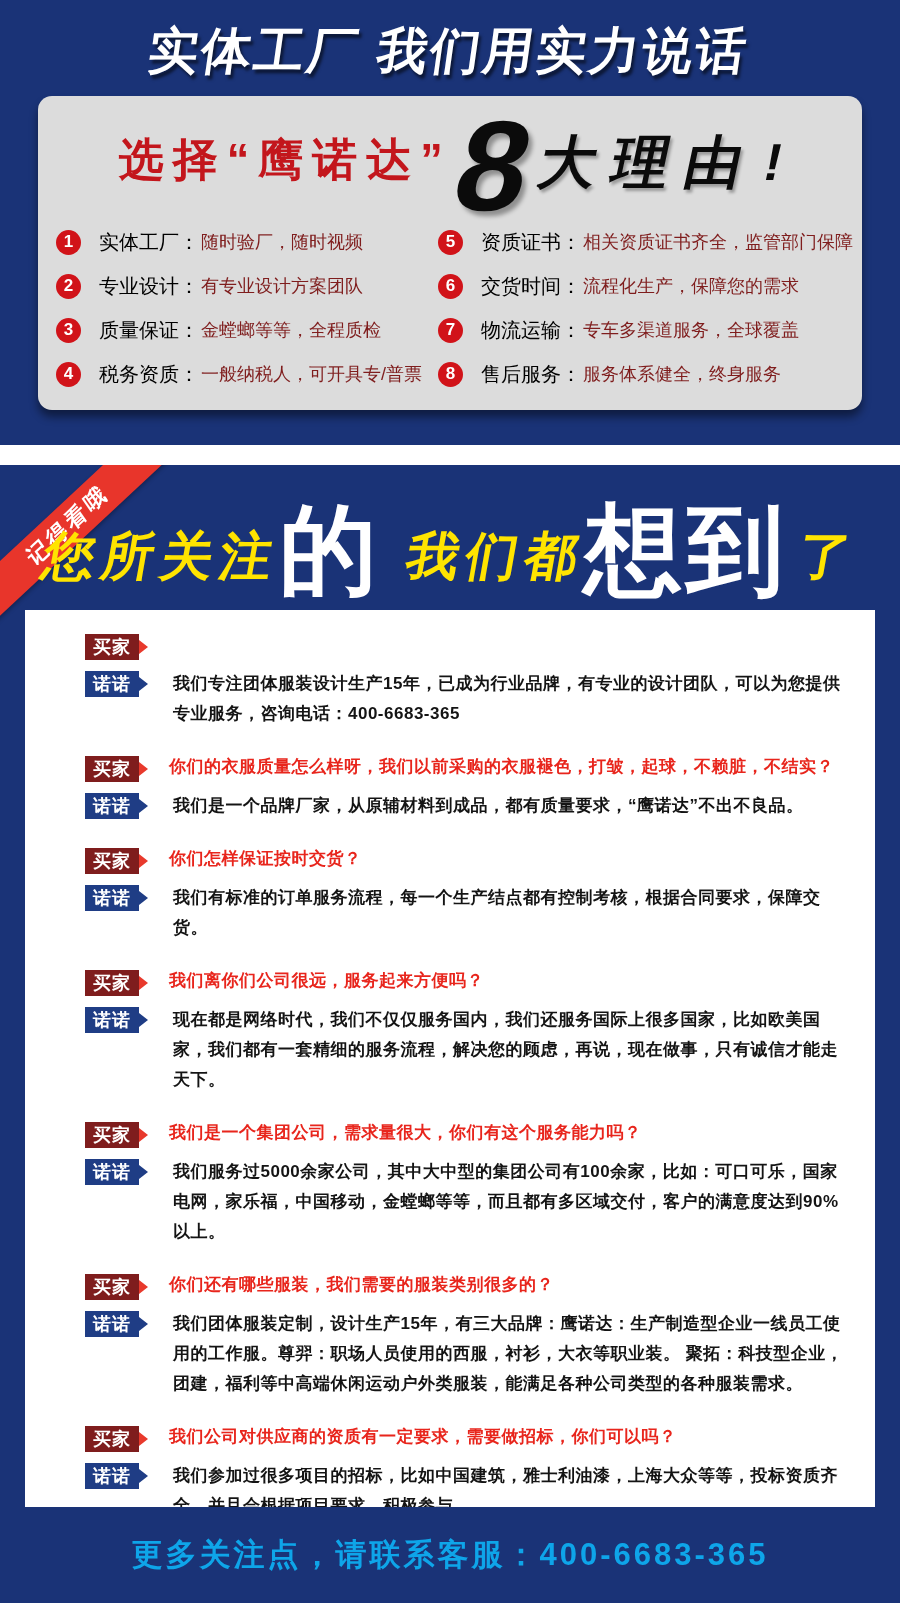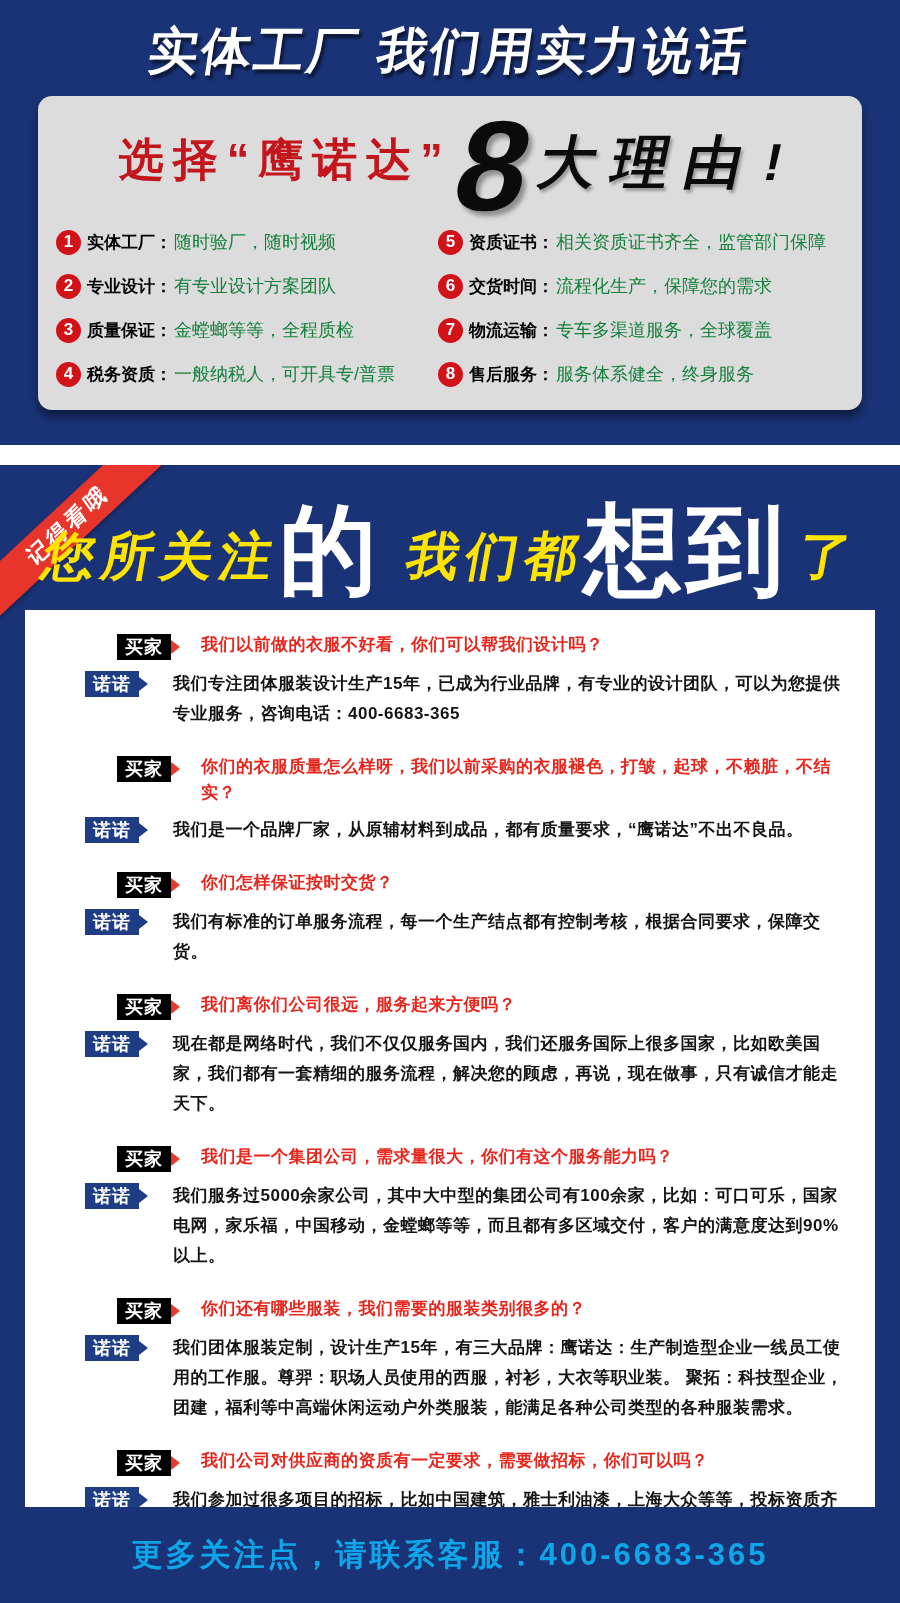--- a/index.html
+++ b/index.html
@@ -31,22 +31,22 @@
   .reasons-grid {
     display:grid; grid-template-columns:382px 1fr; grid-template-rows:repeat(4,44px);
     grid-auto-flow:column; align-items:center; padding:12px 6px 0 18px;
   }
   .reason { display:flex; align-items:center; white-space:nowrap; }
   .reason-num {
     flex:0 0 25px; width:25px; height:25px; border-radius:50%; background:#d11319;
     color:#fff; font-size:17px; font-weight:bold;
     display:inline-flex; align-items:center; justify-content:center; margin-right:6px;
   }
-  .reason-label { font-size:17px; font-weight:bold; color:#000; }
-  .reason-text { font-size:18px; color:#15803d; margin-left:2px; }
+  .reason-label { font-size:20px; font-weight:normal; color:#000;margin-left:12px; }
+  .reason-text { font-size:18px; color:#7f1d1d; margin-left:2px; }
 
   
   .gap-white { height:20px; background:#fff; }
 
   
   .sec-bottom { position:relative; height:1138px; background:#1a3377; overflow:hidden; }
   .ribbon {
     position:absolute; left:-52px; top:40px; width:240px; height:40px; background:#e8352b;
     transform:rotate(-43deg); display:flex; align-items:center; justify-content:center;
     box-shadow:0 2px 4px rgba(0,0,0,0.3);
@@ -73,21 +73,21 @@
   .qa-row.q { margin-bottom:9px; }
   .badge {
     position:relative; flex:0 0 54px; height:26px; margin-top:2px;
     display:flex; align-items:center; justify-content:center;
     color:#fff; font-size:18px; font-weight:bold; letter-spacing:1px;
   }
   .badge::after {
     content:""; position:absolute; left:100%; top:50%; transform:translateY(-50%);
     border-top:7px solid transparent; border-bottom:7px solid transparent; border-left:9px solid;
   }
-  .badge.buyer { background:#000000;margin-left:32px; }
+  .badge.buyer { background:#7f1d1d; }
   .badge.buyer::after { border-left-color:#e8392c; }
   .badge.seller { background:#1f3d85; }
   .badge.seller::after { border-left-color:#1f3d85; }
   .q-text { margin-left:30px; color:#e8251c; font-size:17px; font-weight:bold; line-height:26px; letter-spacing:0.5px; }
   .a-text { margin-left:34px; color:#141414; font-size:17px; font-weight:bold; line-height:30px; letter-spacing:0.5px; }
 
   .footer {
     position:absolute; left:0; right:0; bottom:0; height:96px;
     display:flex; align-items:center; justify-content:center;
   }
@@ -167,21 +167,20 @@
       <span class="h-yellow h-mid">我们都</span>
       <span class="h-white">想到</span>
       <span class="h-yellow h-last">了</span>
     </div>
 
     <div class="qa-card">
 
       <div class="qa-pair">
         <div class="qa-row q">
           <span class="badge buyer">买家</span>
-          <div class="q-text">我们以前做的衣服不好看，你们可以帮我们设计吗？</div>
         </div>
         <div class="qa-row a">
           <span class="badge seller">诺诺</span>
           <div class="a-text">我们专注团体服装设计生产15年，已成为行业品牌，有专业的设计团队，可以为您提供专业服务，咨询电话：400-6683-365</div>
         </div>
       </div>
 
       <div class="qa-pair">
         <div class="qa-row q">
           <span class="badge buyer">买家</span>

